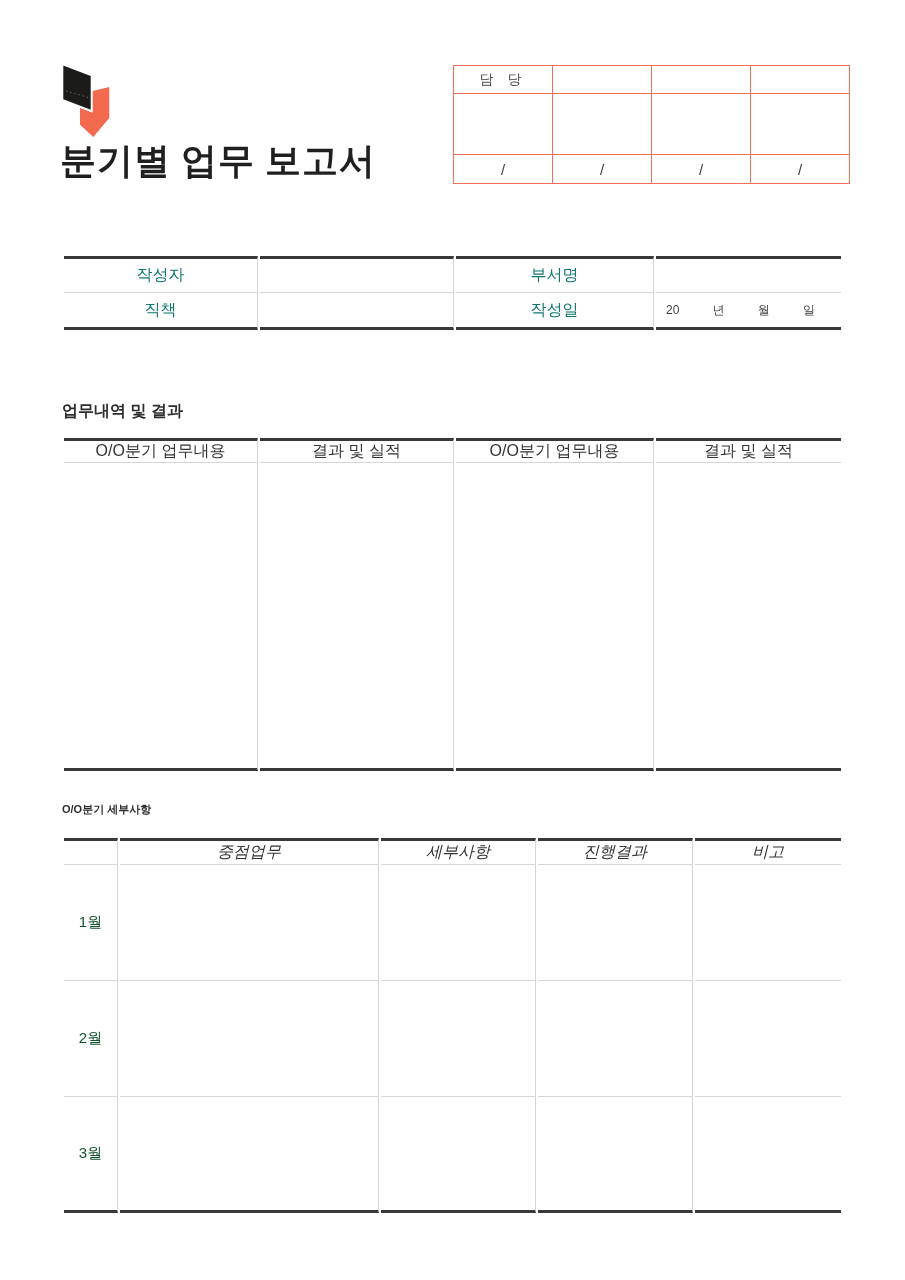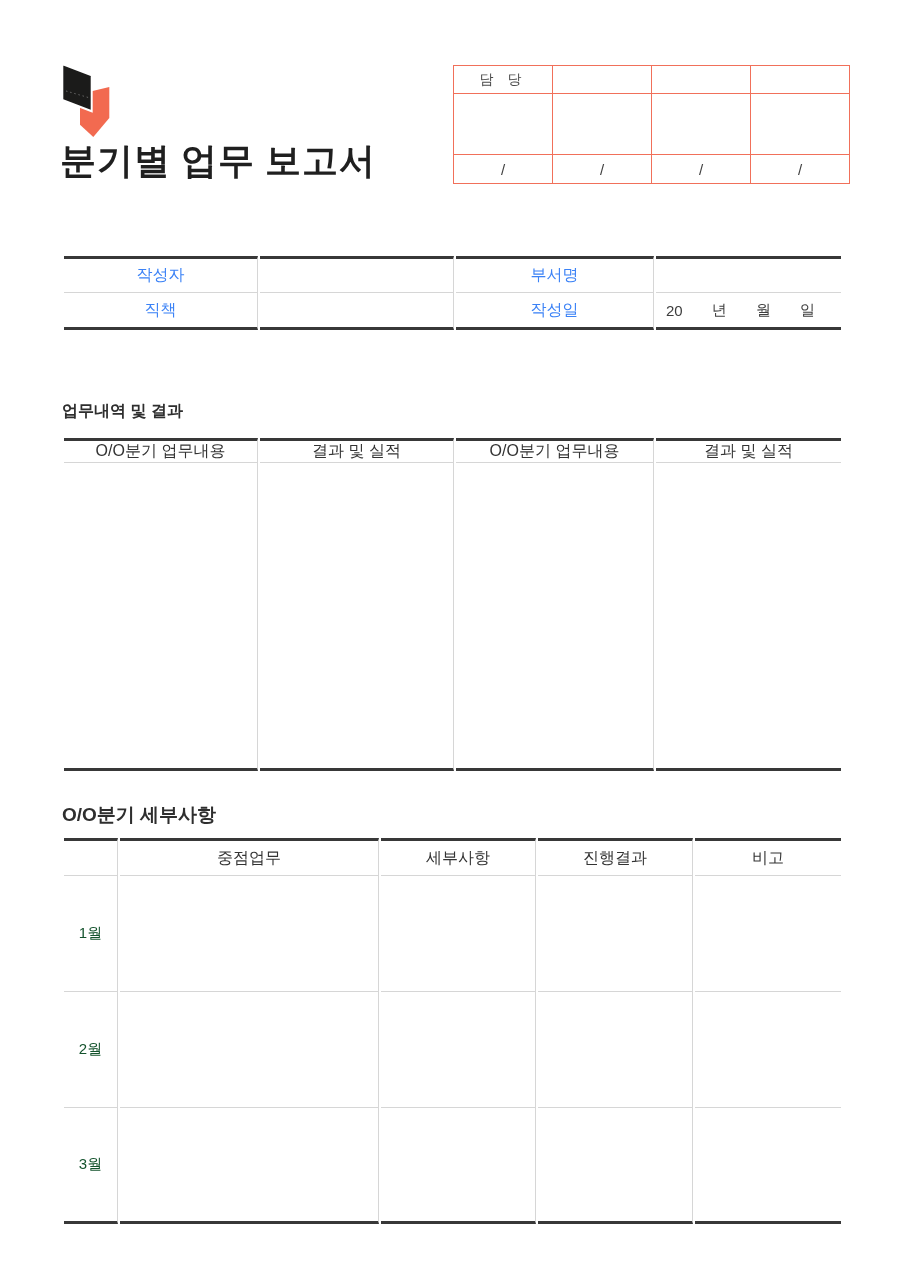--- a/index.html
+++ b/index.html
@@ -31,42 +31,42 @@
   
   .ftable {
     border-collapse:separate; border-spacing:2px 0; table-layout:fixed;
     width:781px; left:62px;
   }
   .ftable td, .ftable th { padding:0; box-sizing:border-box; vertical-align:middle; font-weight:400; }
   .ftable .topb   { border-top:3px solid #383838; }
   .ftable .botb   { border-bottom:3px solid #383838; }
   .ftable .rdiv   { border-right:1px solid #d6d6d6; }
   .ftable .bdiv   { border-bottom:1px solid #d6d6d6; }
-  .lbl { font-weight:700; font-size:16px; color:#3b82f6; text-align:center; }
+  .lbl { font-weight:700; font-size:16px; color:#0f766e; text-align:center; }
   .hdr { font-weight:700; font-size:16px; color:#333; text-align:center; }
 
   .info { top:256px; }
   .info td { height:37px; }
 
   .section-title { left:62px; font-weight:700; color:#2e2e2e; }
   .work-title   { top:401px; font-size:16px; }
-  .detail-title { top:802px; font-size:19px; }
+  .detail-title { top:802px; font-size:11px; }
 
   .work { top:438px; }
   .work th { height:14px; }
   .work td.body { height:308px; }
 
   .detail { top:838px; }
-  .detail th { height:38px; }
+  .detail th { height:27px;font-style:italic; }
   .detail td.mrow { height:116px; }
   .month { text-align:center; font-size:15px; color:#14532d; }
 
   .date-wrap {
     display:flex; justify-content:space-between; align-items:center;
-    padding:0 26px 0 10px; font-size:15px; color:#3d3d3d;
+    padding:0 26px 0 10px; font-size:12px; color:#3d3d3d;
   }
   .empty-cell { background:transparent; }
 </style>
 </head>
 <body>
 
 <svg class="abs" style="left:55px; top:58px;" width="65" height="85" viewBox="0 0 65 85">
   <polygon points="25,36 54.3,29 54.3,60 38.3,79 25,66.7" fill="#F26A50"></polygon>
   <polygon points="7.3,6 36.7,17.3 36.7,53.3 7.3,42" fill="#1B1B1A" stroke="#ffffff" stroke-width="2"></polygon>
   <line x1="11" y1="33" x2="35" y2="40" stroke="#8a8a8a" stroke-width="0.8" stroke-dasharray="1.5 2.8" opacity="0.85"></line>

